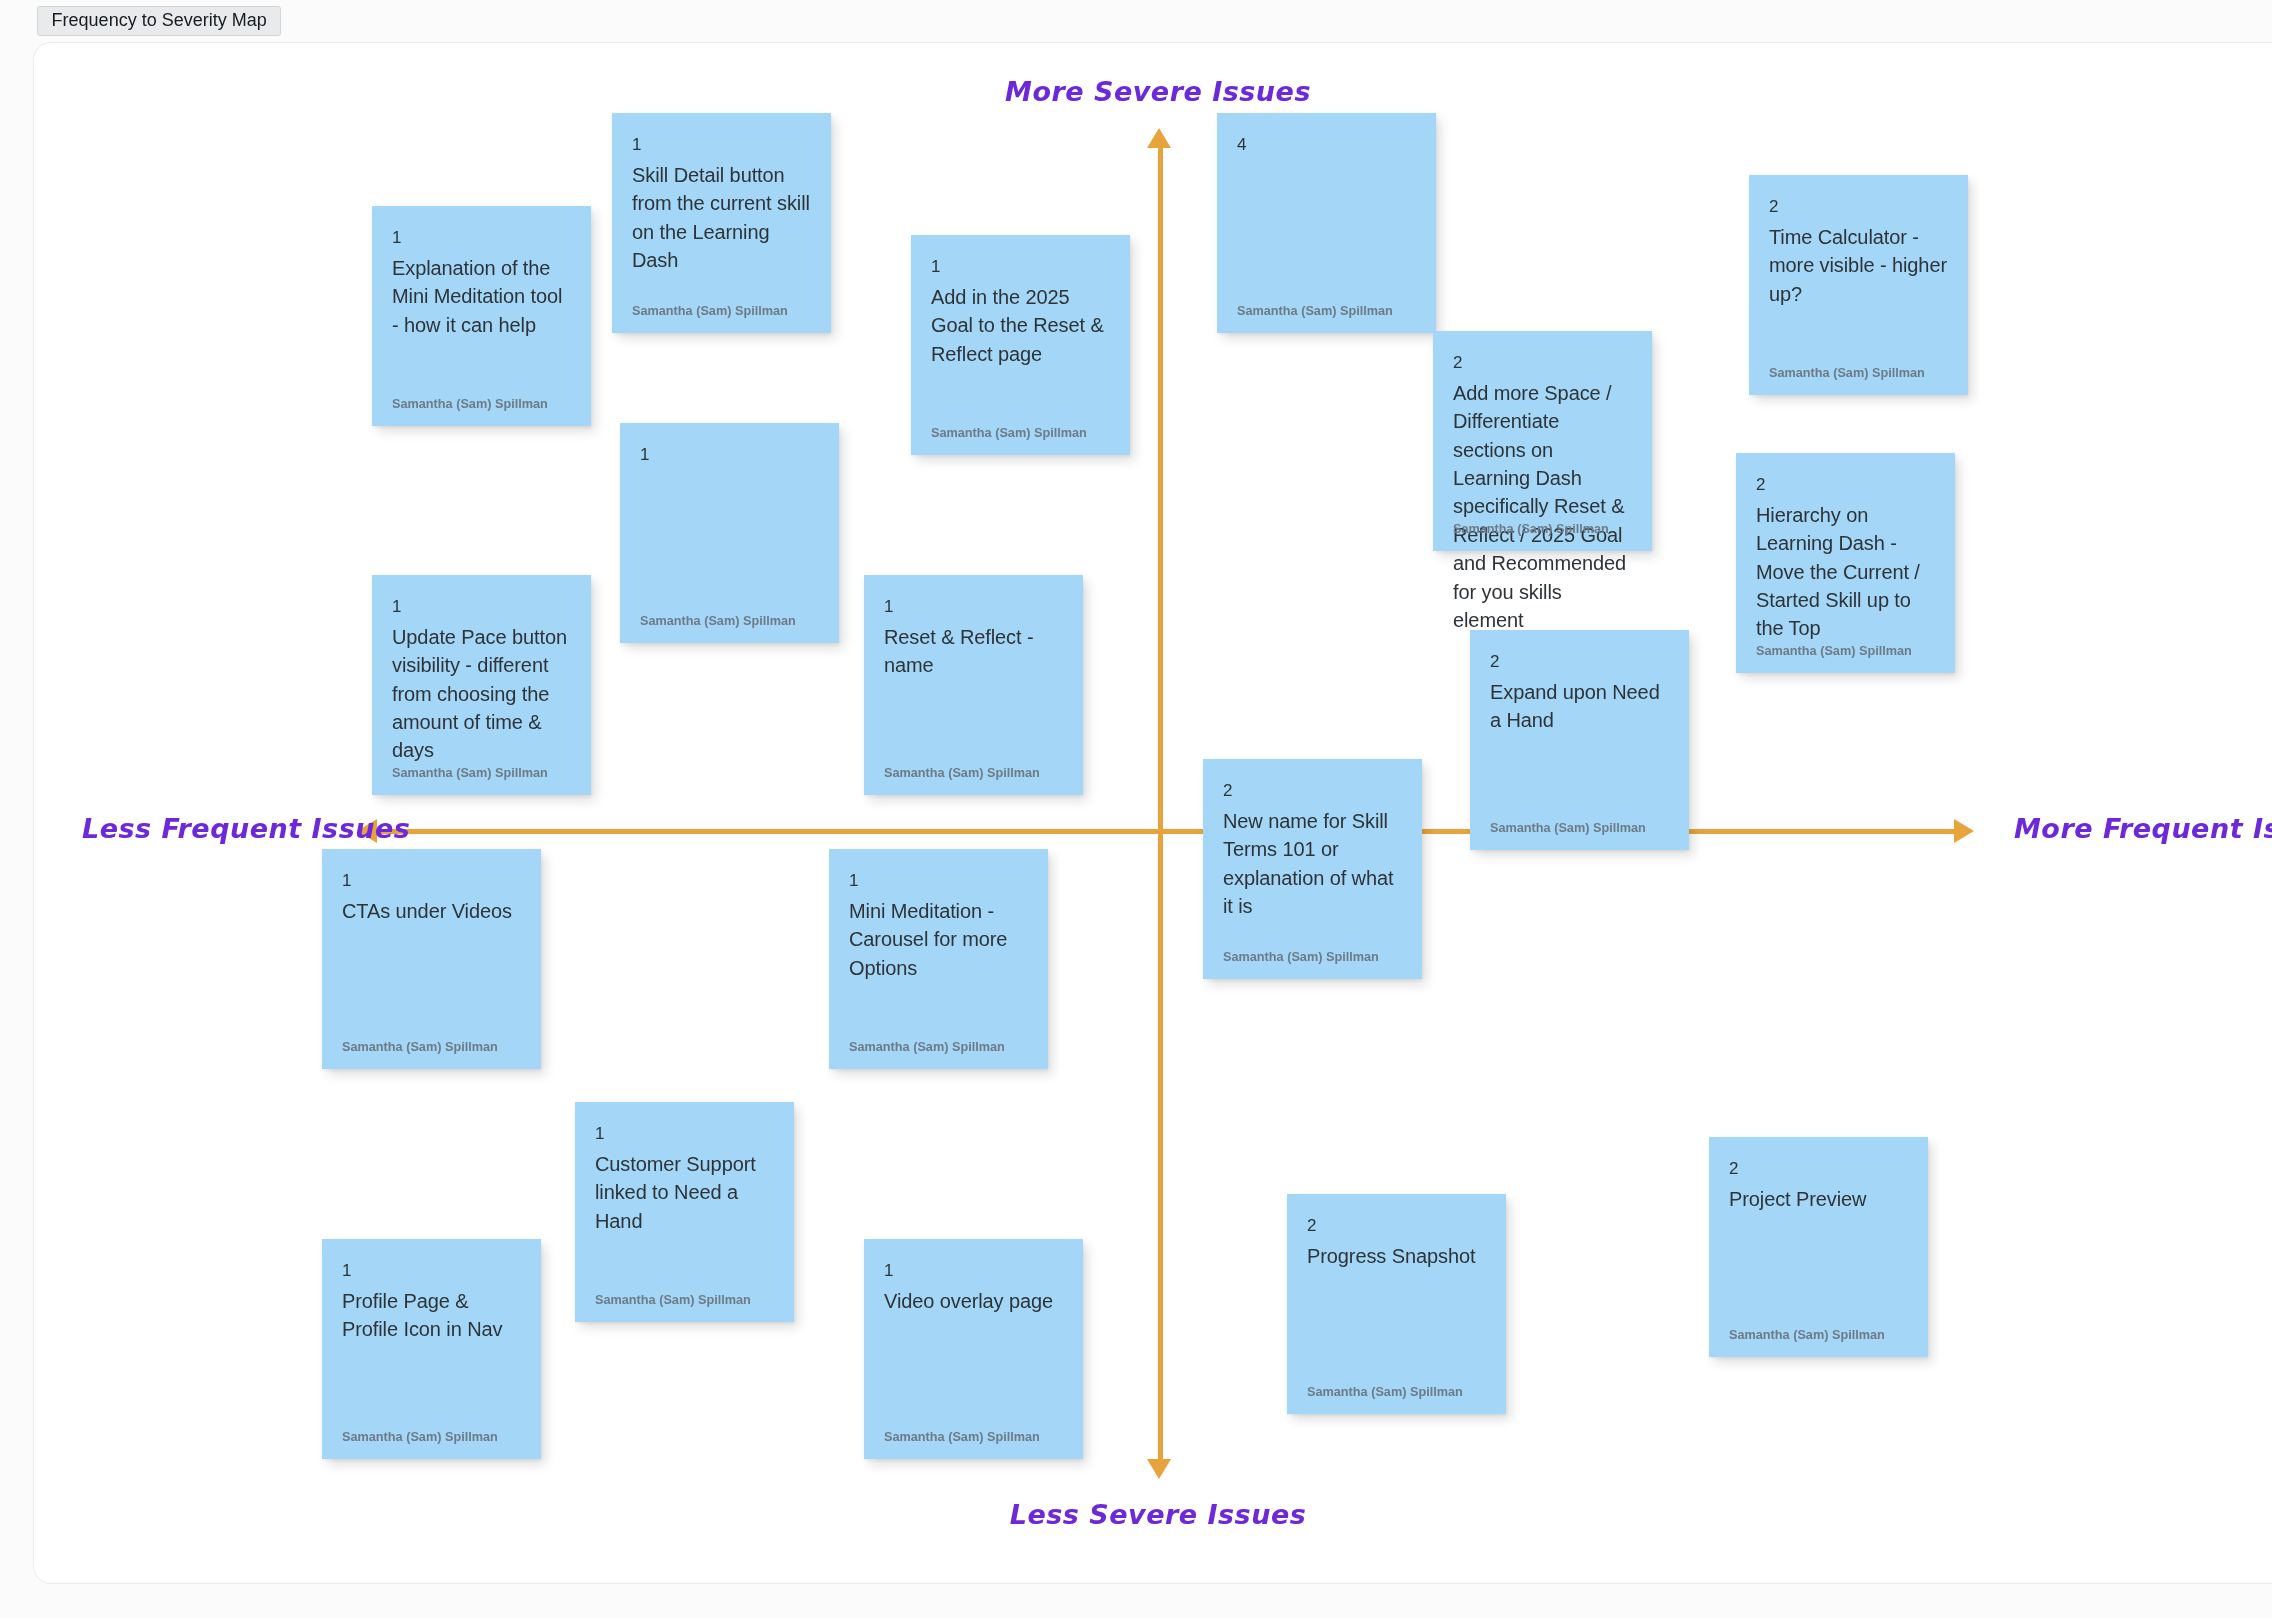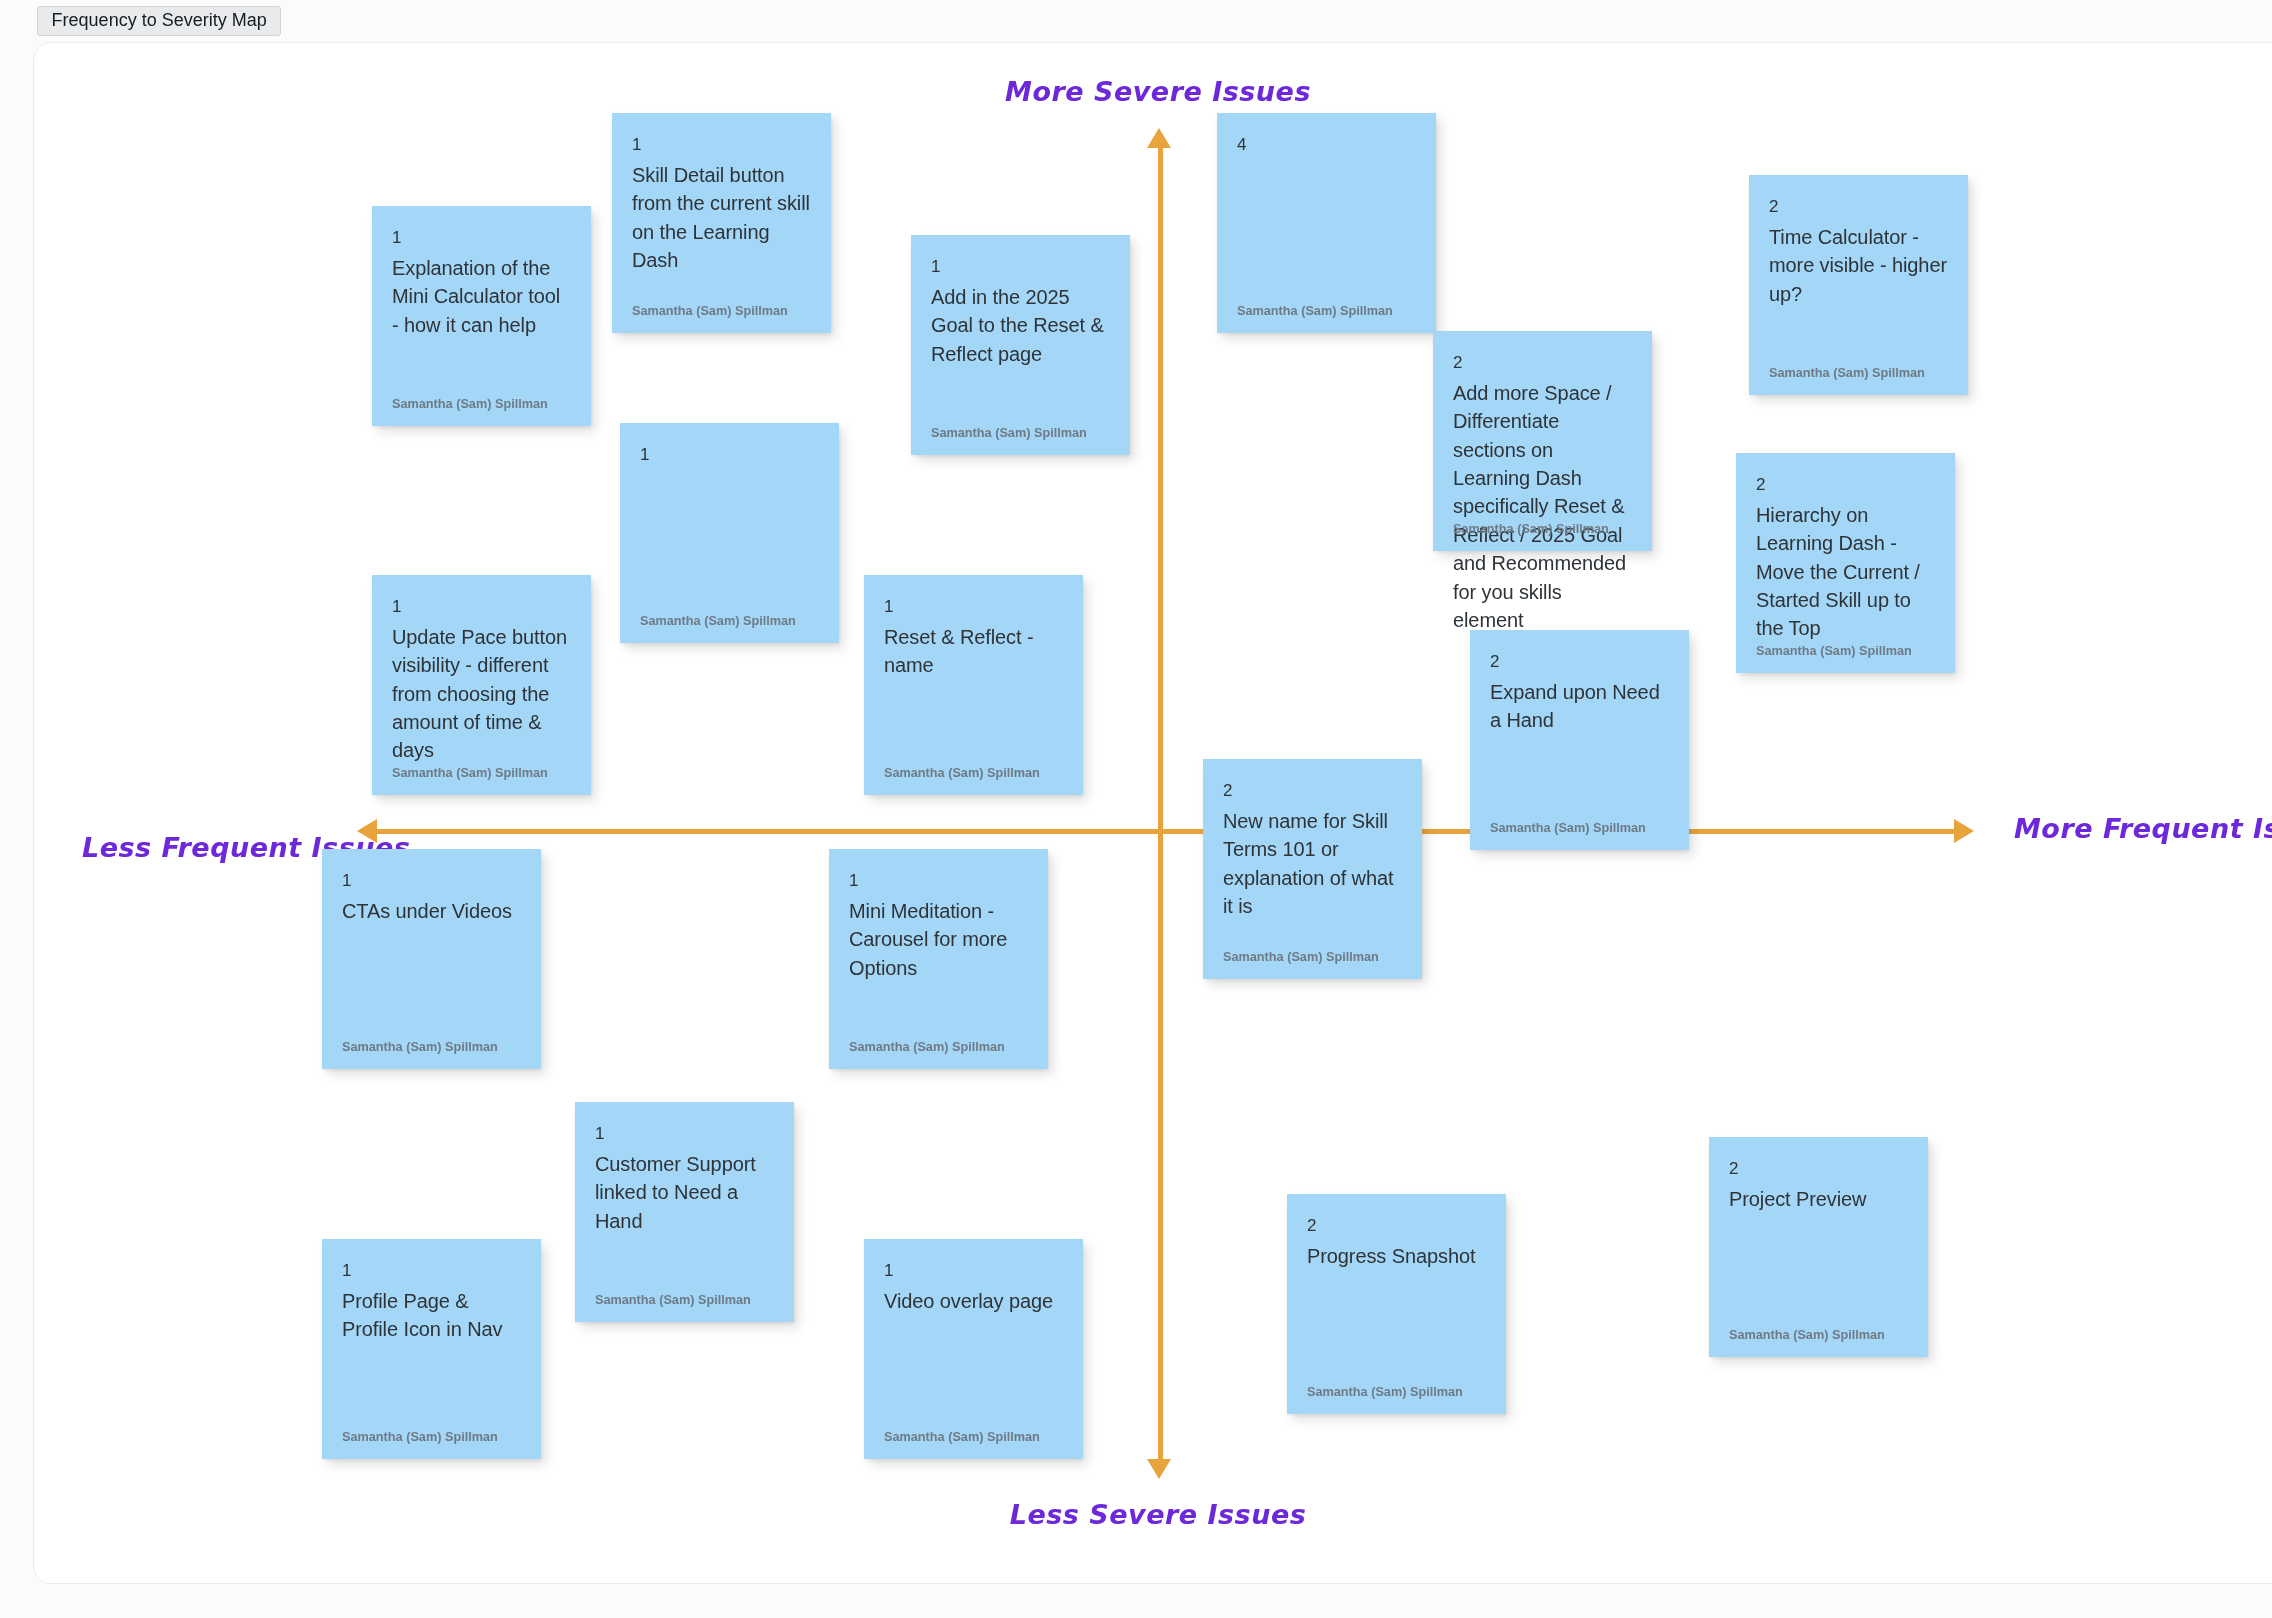--- a/index.html
+++ b/index.html
@@ -47,21 +47,21 @@
   .axis-label{
     position:absolute;z-index:2;
     font-family:"DejaVu Sans", sans-serif;
     font-style:italic;font-weight:600;
     font-size:27px;color:#6d28d9;
     letter-spacing:0.5px;
     white-space:nowrap;
   }
   #label-top{left:1158px;top:76px;transform:translateX(-50%);}
   #label-bottom{left:1158px;top:1499px;transform:translateX(-50%);}
-  #label-left{left:82px;top:832px;}
+  #label-left{left:82px;top:813px;}
   #label-right{left:2014px;top:813px;}
 
   .note{
     position:absolute;z-index:3;
     width:219px;height:220px;
     background:var(--note);
     box-shadow:4.5px 6.4px 11px rgba(0,0,0,0.13), 1.4px 1.8px 3.6px rgba(0,0,0,0.08);
     padding:22px 20px;box-sizing:border-box;
     color:var(--note-text);
   }
@@ -95,21 +95,21 @@
   <div class="axis-label" id="label-right">More Frequent Issues</div>
 
   <div id="notes-layer">
       <div class="note" style="left: 612px; top: 113px;">
         <div class="votes">1</div>
         <div class="text">Skill Detail button from the current skill on the Learning Dash</div>
         <div class="author">Samantha (Sam) Spillman</div>
       </div>
       <div class="note" style="left: 372px; top: 206px;">
         <div class="votes">1</div>
-        <div class="text">Explanation of the Mini Calculator tool - how it can help</div>
+        <div class="text">Explanation of the Mini Meditation tool - how it can help</div>
         <div class="author">Samantha (Sam) Spillman</div>
       </div>
       <div class="note" style="left: 911px; top: 235px;">
         <div class="votes">1</div>
         <div class="text">Add in the 2025 Goal to the Reset &amp; Reflect page</div>
         <div class="author">Samantha (Sam) Spillman</div>
       </div>
       <div class="note" style="left: 1217px; top: 113px;">
         <div class="votes">4</div>
         <div class="author">Samantha (Sam) Spillman</div>

